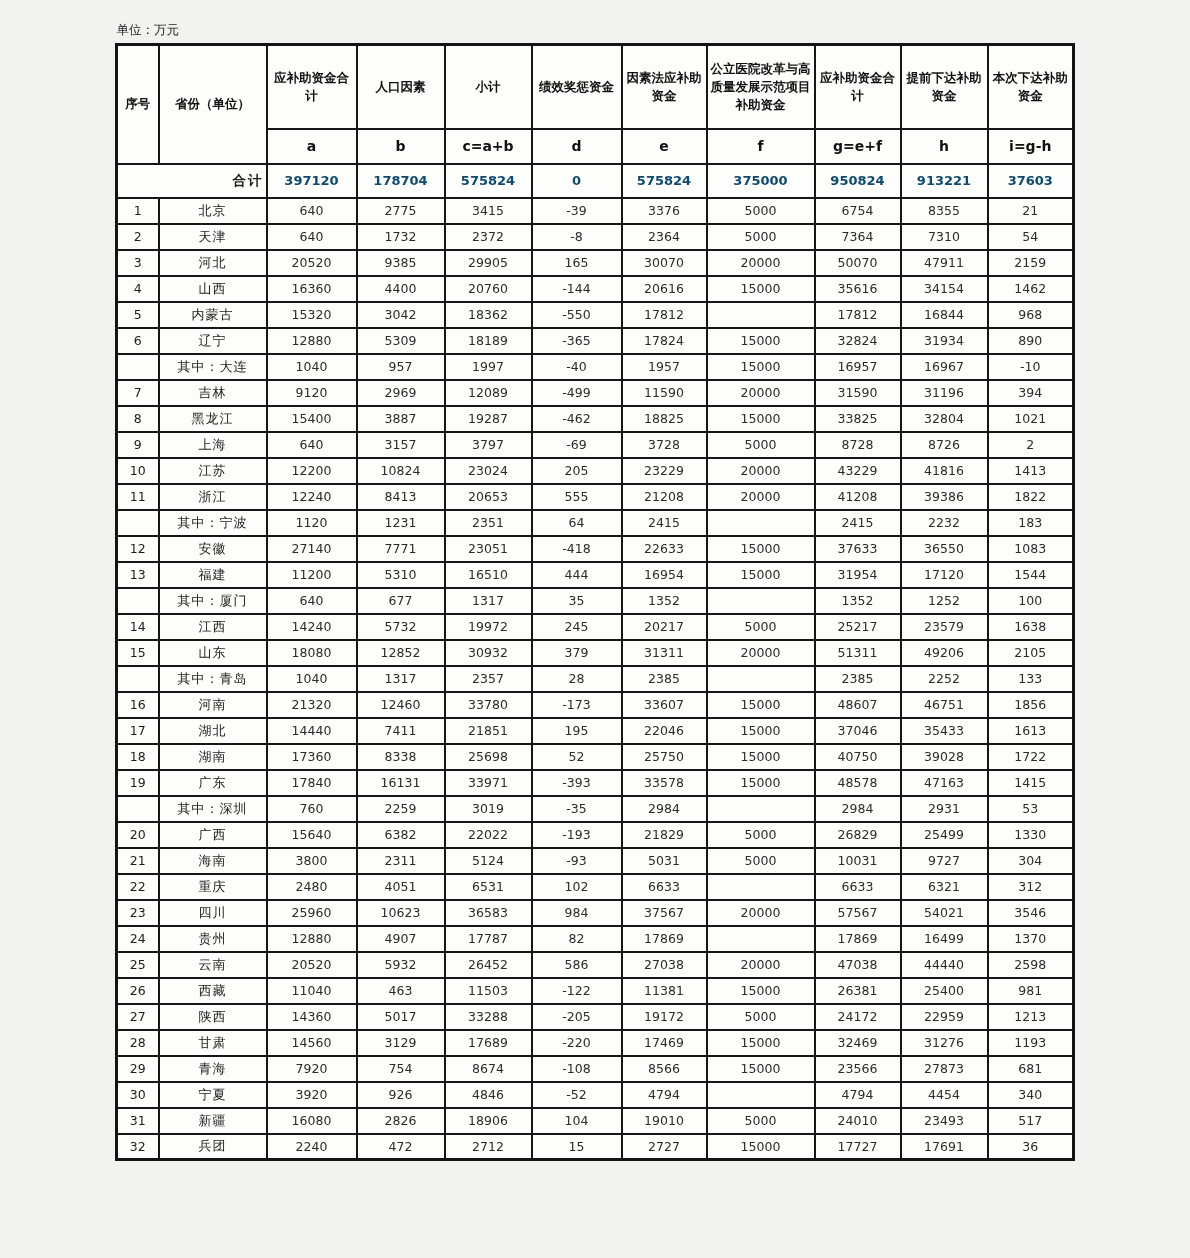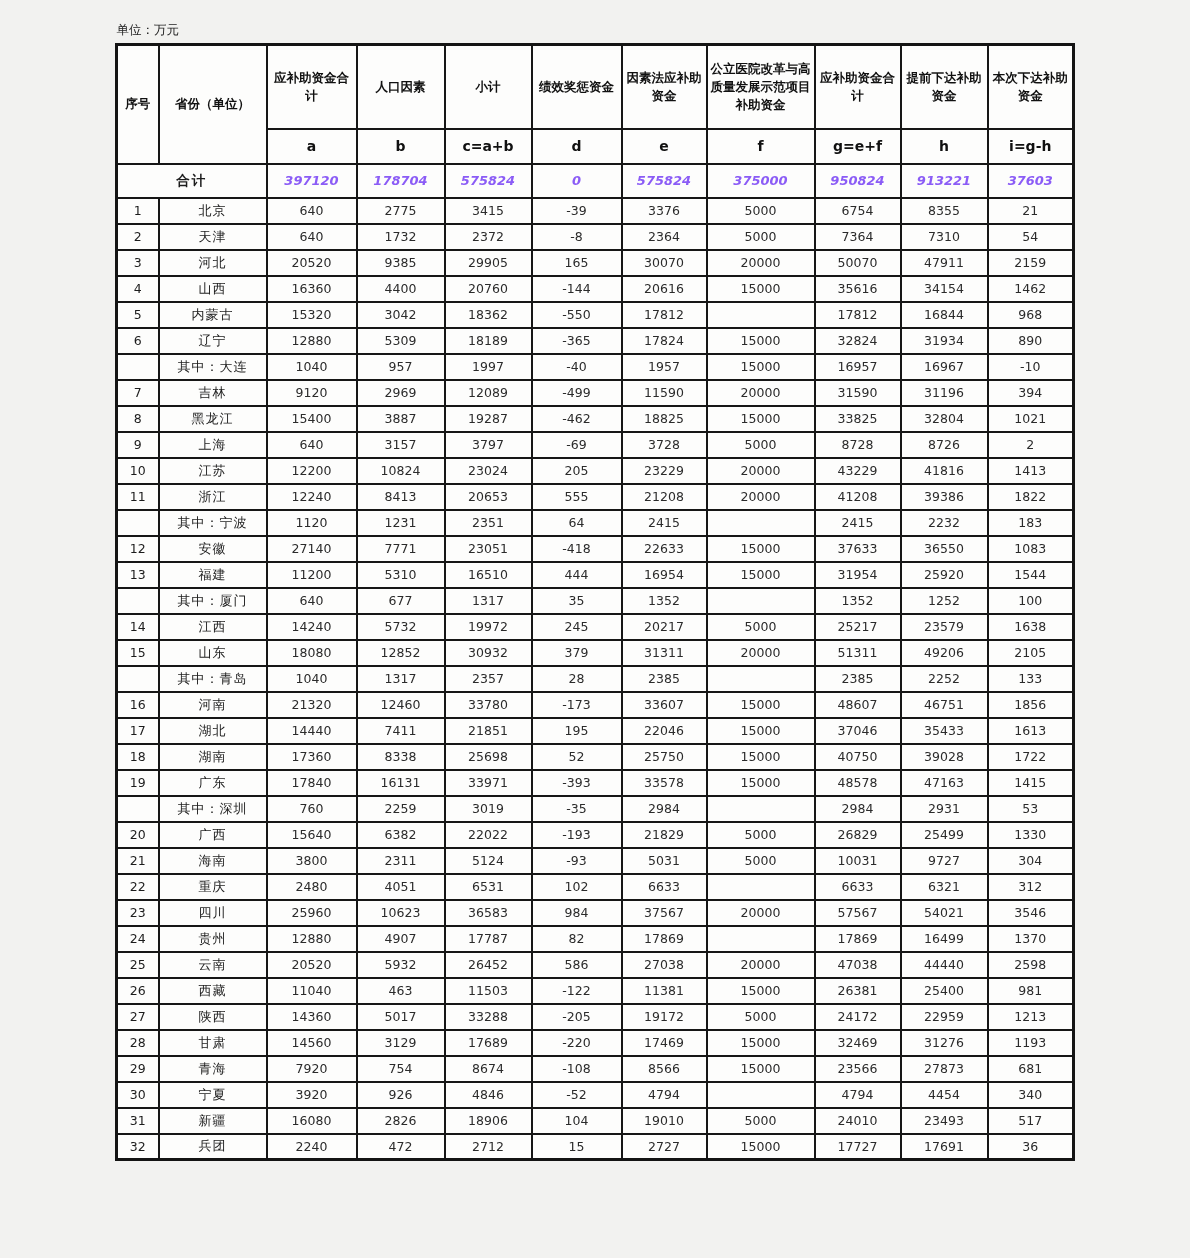--- a/index.html
+++ b/index.html
@@ -64,28 +64,29 @@
   tr.hrow2 th { height: 35px; font-size: 14px; font-family: "DejaVu Sans", sans-serif; }
   tr.total-row td {
     height: 34px;
     font-weight: 700;
     font-size: 13.5px;
   }
   tr.total-row td.total-label {
     font-size: 13.5px;
     font-family: "Liberation Serif", serif;
     letter-spacing: 2px;
+    text-align: right;
   }
   tbody td { height: 26px; font-size: 13px; }
   td.num {
     font-family: "DejaVu Sans", sans-serif;
     font-size: 12.5px;
     color: #2b2b2b;
   }
-  tr.total-row td.num { font-size: 13px; color: #8b5cf6; font-style: italic; }
+  tr.total-row td.num { font-size: 13px; color: #0c4a6e; }
   td.seq {
     font-family: "DejaVu Sans", sans-serif;
     font-size: 12.5px;
   }
   td.province {
     font-family: Liberation Serif, serif;
     font-size: 13px;
     letter-spacing: 1px;
   }
 </style>
@@ -336,21 +337,21 @@
         <tr>
           <td class="seq">13</td>
           <td class="province">福建</td>
           <td class="num">11200</td>
           <td class="num">5310</td>
           <td class="num">16510</td>
           <td class="num">444</td>
           <td class="num">16954</td>
           <td class="num">15000</td>
           <td class="num">31954</td>
-          <td class="num">25920</td>
+          <td class="num">17120</td>
           <td class="num">1544</td>
         </tr>
         <tr>
           <td class="seq"></td>
           <td class="province">其中：厦门</td>
           <td class="num">640</td>
           <td class="num">677</td>
           <td class="num">1317</td>
           <td class="num">35</td>
           <td class="num">1352</td>

